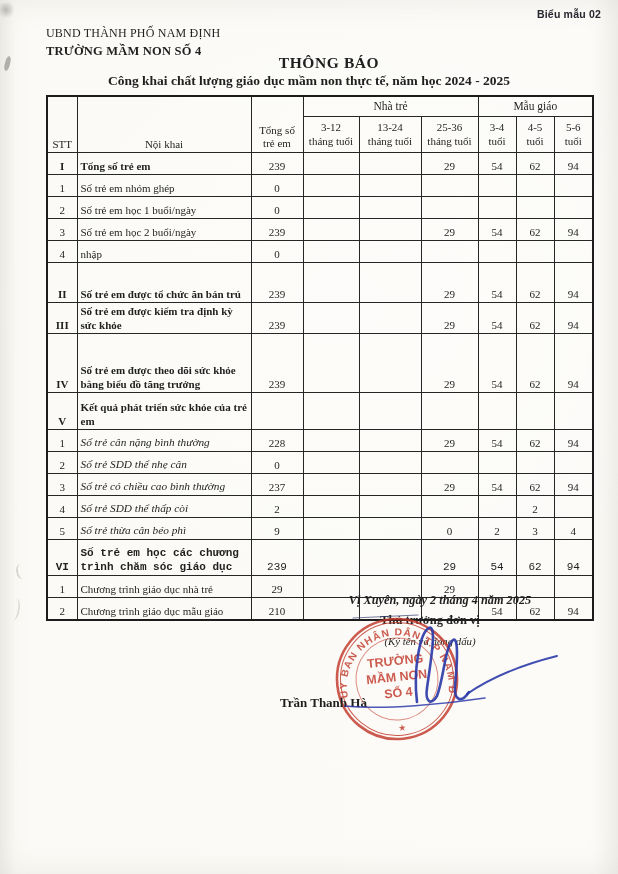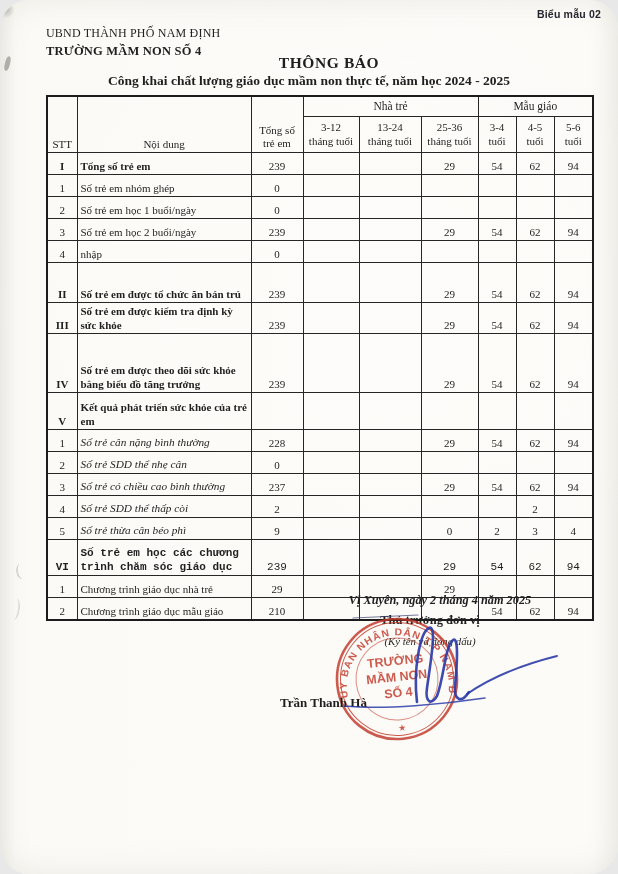--- a/index.html
+++ b/index.html
@@ -7,21 +7,20 @@
     position:relative;
     width:618px;height:874px;
     margin:0 auto;
     background:
       radial-gradient(circle at 55% 35%, rgba(255,255,255,.35), rgba(0,0,0,0) 60%),
       linear-gradient(90deg,#f2f1ec 0,#fbfaf6 2.5%,#fcfbf8 96%,#f5f4ef 100%);
     font-family:"Liberation Serif","DejaVu Serif",serif;
     color:#1f1f1f;
     overflow:hidden;
     box-shadow:inset 0 0 30px rgba(120,115,100,.12);
-    border-radius:29px;
   }
   
   .corner-smudge{position:absolute;top:3px;left:0;width:15px;height:15px;
     background:radial-gradient(circle at 40% 45%,#8f8d87 0,rgba(143,141,135,0) 70%);opacity:.55;}
   .edge-mark{position:absolute;top:56px;left:5px;width:5px;height:15px;background:#6f6d68;
     border-radius:50%/40%;transform:rotate(14deg);opacity:.5;}
   .pencil-mark-a{position:absolute;top:563px;left:16px;width:10px;height:16px;
     border-left:2px solid #9a978f;border-radius:60% 0 0 50%;transform:rotate(-12deg);opacity:.35;}
   .pencil-mark-b{position:absolute;top:598px;left:10px;width:8px;height:22px;
     border-right:2px solid #a39f96;border-radius:0 60% 50% 0;transform:rotate(10deg);opacity:.3;}
@@ -112,21 +111,21 @@
       <col class="w-m1">
         <col class="w-m2">
         <col class="w-m3">
       <col class="w-a1">
         <col class="w-a2">
         <col class="w-a3">
     </colgroup>
     <thead>
       <tr>
         <th class="h-stt" rowspan="2">STT</th>
-        <th class="h-label" rowspan="2">Nội dung</th>
+        <th class="h-label" rowspan="2">Nội khai</th>
         <th class="h-total" rowspan="2">Tổng số trẻ em</th>
         <th class="h-group" colspan="3">Nhà trẻ</th>
         <th class="h-group" colspan="3">Mẫu giáo</th>
       </tr>
       <tr>
         <th class="h-sub"><span>3-12</span><br><span>tháng tuổi</span></th>
         <th class="h-sub"><span>13-24</span><br><span>tháng tuổi</span></th>
         <th class="h-sub"><span>25-36</span><br><span>tháng tuổi</span></th>
         <th class="h-sub"><span>3-4</span><br><span>tuổi</span></th>
         <th class="h-sub"><span>4-5</span><br><span>tuổi</span></th>

